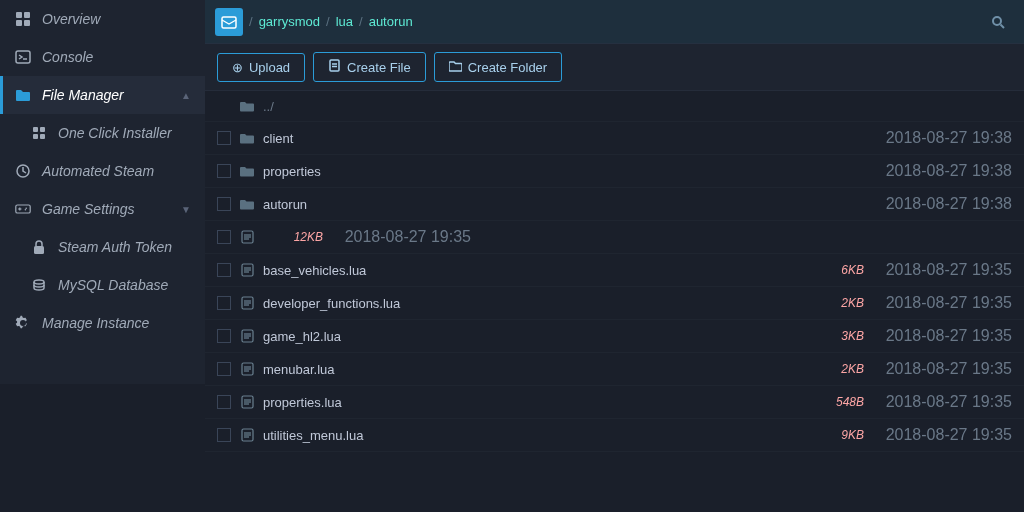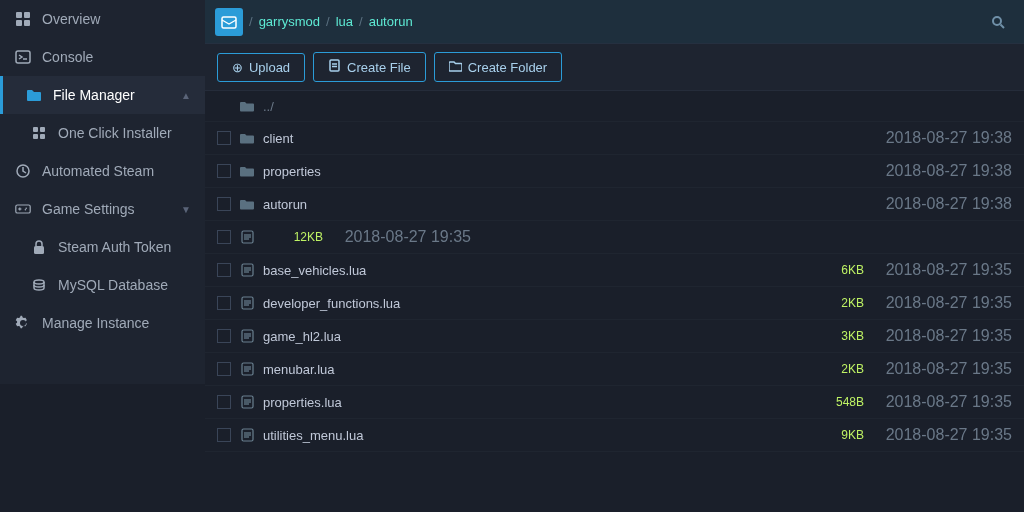--- a/index.html
+++ b/index.html
@@ -16,37 +16,38 @@
 
     
     .sidebar {
       width: 205px;
       min-width: 205px;
       background: #1e2430;
       display: flex;
       flex-direction: column;
       height: 384px;
       overflow: hidden;
+      font-style: italic;
     }
 
     .sidebar-item {
       display: flex;
       align-items: center;
       padding: 10px 14px;
       cursor: pointer;
       color: #a0aab8;
       font-size: 14px;
       gap: 10px;
       position: relative;
     }
     .sidebar-item.active {
       background: #252c3a;
       color: #ffffff;
       border-left: 3px solid #2b9cd8;
-      padding-left: 22px;
+      padding-left: 11px;
     }
 
     .sidebar-icon {
       width: 18px;
       height: 18px;
       display: flex;
       align-items: center;
       justify-content: center;
       flex-shrink: 0;
       color: inherit;
@@ -197,22 +198,23 @@
     .file-name {
       flex: 1;
       color: #c0c8d8;
       font-size: 13px;
     }
     .file-row.parent .file-name { color: #6a7888; }
 
     .file-size {
       width: 60px;
       text-align: right;
-      color: #bef264;
+      color: #fca5a5;
       font-size: 12px;
+      font-style: italic;
     }
 
     .file-date {
       width: 140px;
       text-align: right;
       color: #6a7888;
       font-size: 16px;
     }
   </style>
 </head>

